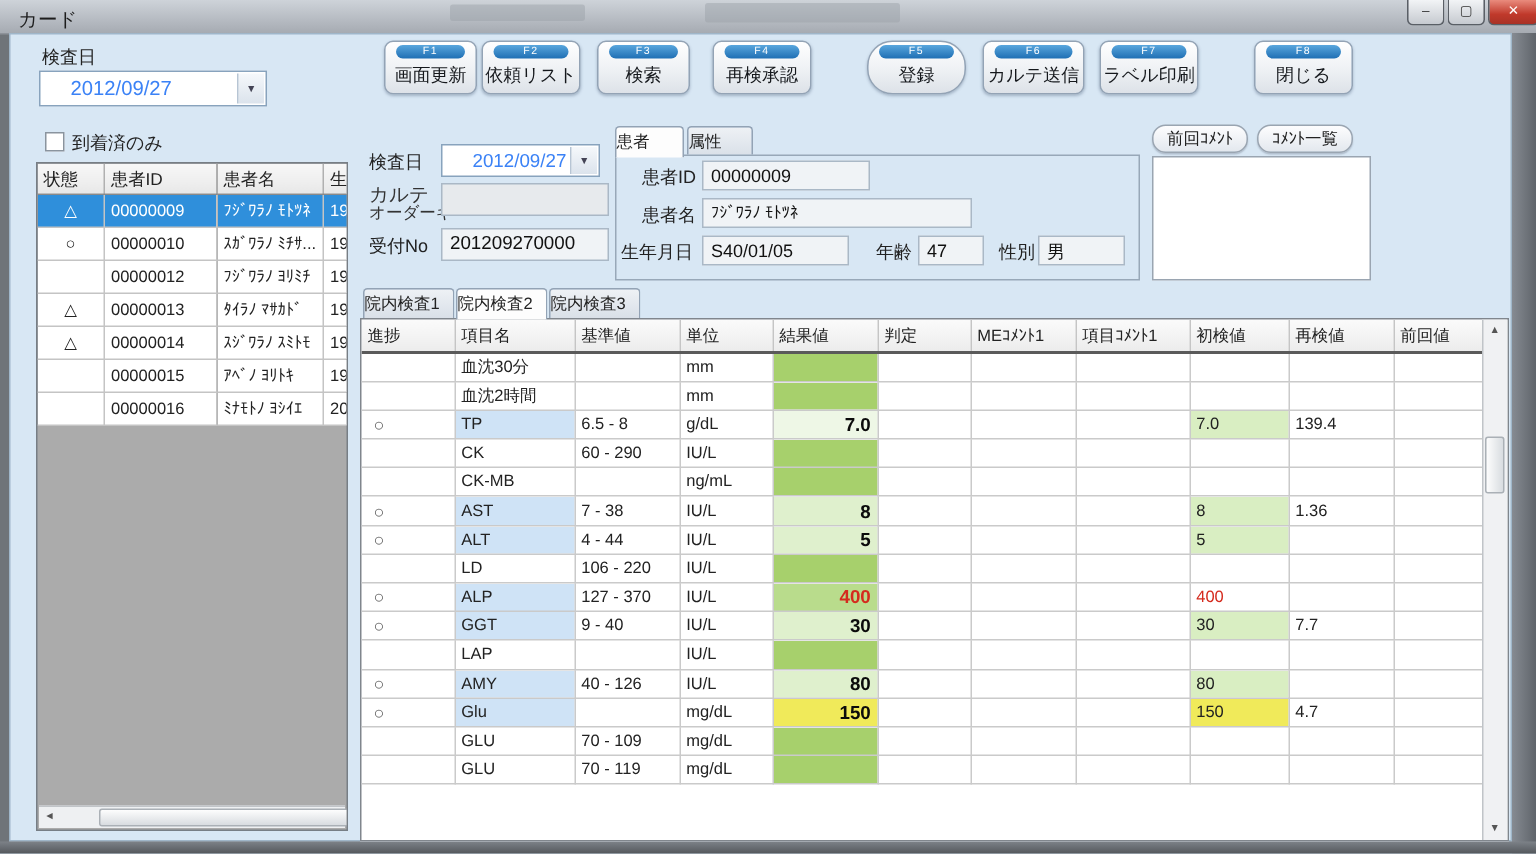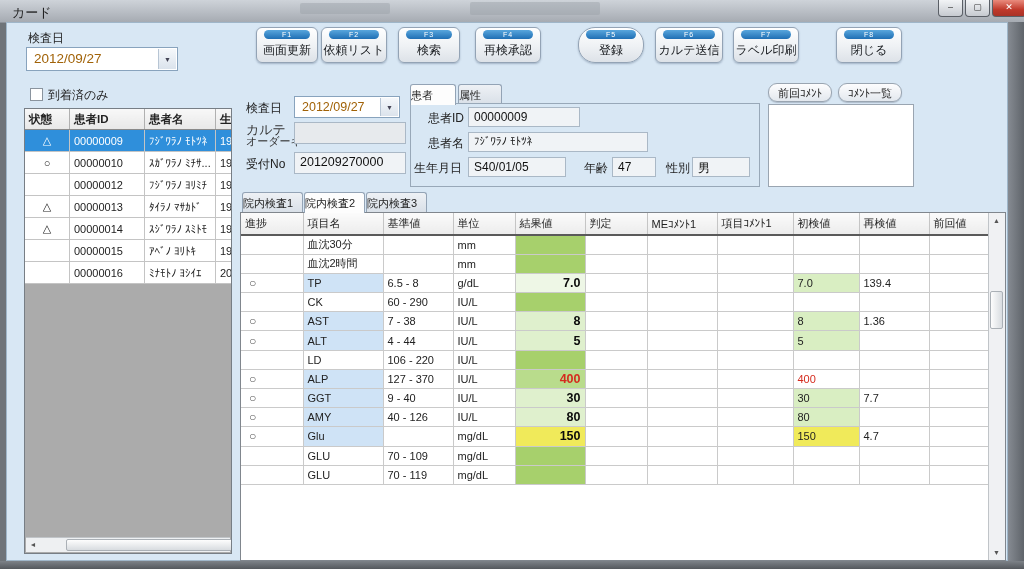--- a/index.html
+++ b/index.html
@@ -21,21 +21,21 @@
   .wc-close{background:linear-gradient(#e98b7d,#c0392b 60%,#a93226);color:#fff;font-weight:bold}
   .client{position:absolute;left:6px;top:22px;width:1002px;height:539px;
     background:#d8e7f4;border:1px solid #9fb6c9;box-sizing:border-box}
   .rframe{position:absolute;right:0;top:22px;width:16px;height:547px;
     background:linear-gradient(90deg,#868b92,#5f646a)}
   .bframe{position:absolute;left:0;top:561px;width:1024px;height:8px;
     background:linear-gradient(#7d8288,#54585d)}
   
   .lbl{position:absolute;font-size:12px;color:#222;white-space:nowrap}
   .combo{position:absolute;background:#fff;border:1px solid #88a3bd;box-sizing:border-box}
-  .combo .val{position:absolute;left:7px;top:3px;font-size:12.5px;color:#a16207;white-space:nowrap}
+  .combo .val{position:absolute;left:20px;top:3px;font-size:12.5px;color:#3b82f6;white-space:nowrap}
   .combo .arr{position:absolute;right:1px;top:1px;bottom:1px;width:17px;
     background:linear-gradient(#f5f8fb,#dbe3ec);border-left:1px solid #b7c5d4;
     color:#445;font-size:7px;text-align:center;line-height:19px}
   .fieldbox{position:absolute;background:#f0f3f6;border:1px solid #aab8c6;
     box-sizing:border-box;font-size:12px;color:#111;padding:2px 5px;white-space:nowrap;overflow:hidden}
   .fieldbox.disabled{background:#e7eaed}
   .checkbox{position:absolute;width:13px;height:13px;background:#fff;border:1px solid #8a949e;box-sizing:border-box}
   
   .fbtn{position:absolute;top:27px;height:36px;border:1px solid #93a3b5;border-radius:6px;
     background:linear-gradient(#ffffff,#eef1f4 55%,#dde2e8);
@@ -50,21 +50,21 @@
     line-height:18px;color:#222;box-sizing:border-box;box-shadow:0 1px 1px rgba(80,90,110,.3)}
   
   .tab{position:absolute;height:20px;border:1px solid #93a3b5;border-bottom:none;
     border-radius:3px 3px 0 0;background:linear-gradient(#eef1f5,#d9e0e8);
     font-size:11px;text-align:left;line-height:20px;color:#222;box-sizing:border-box}
   .tab.active{background:#fdfdfd;z-index:3;height:21px}
   
   .plist{position:absolute;left:24px;top:108px;width:208px;height:446px;
     background:#ababab;border:1px solid #777e85;box-sizing:border-box;overflow:hidden}
   .plist table{border-collapse:collapse;table-layout:fixed;width:244px}
-  .plist th{height:20px;background:linear-gradient(#f8f8f8,#e8e8e8);font-weight:bold;
+  .plist th{height:20px;background:linear-gradient(#f8f8f8,#e8e8e8);font-weight:normal;
     font-size:11.5px;text-align:left;padding:0 4px;border-right:1px solid #b0b0b0;
     border-bottom:1px solid #8a8a8a;color:#222;overflow:hidden;white-space:nowrap}
   .plist td{height:21px;background:#fff;font-size:11px;color:#222;padding:0 4px;
     border-right:1px solid #c4c4c4;border-bottom:1px solid #c4c4c4;
     overflow:hidden;white-space:nowrap;text-overflow:ellipsis}
   .plist tr.sel td{background:#2f8fdb;color:#fff}
   .pc-status{text-align:center}
   .phscroll{position:absolute;left:1px;right:1px;bottom:1px;height:14px;background:#eef0f2;
     border-top:1px solid #c0c4c8}
   .phscroll .sarr{position:absolute;top:0;width:14px;height:14px;font-size:7px;line-height:14px;
@@ -340,20 +340,33 @@
             <td class="c-unit">IU/L</td>
             <td class="c-res res-green"></td>
             <td class="c-empty"></td>
             <td class="c-empty"></td>
             <td class="c-empty"></td>
             <td class="c-first"></td>
             <td class="c-retest"></td>
             <td class="c-empty"></td>
           </tr>
           <tr>
+            <td class="c-prog"></td>
+            <td class="c-item">CK-MB</td>
+            <td class="c-ref"></td>
+            <td class="c-unit">ng/mL</td>
+            <td class="c-res res-green"></td>
+            <td class="c-empty"></td>
+            <td class="c-empty"></td>
+            <td class="c-empty"></td>
+            <td class="c-first"></td>
+            <td class="c-retest"></td>
+            <td class="c-empty"></td>
+          </tr>
+          <tr>
             <td class="c-prog">○</td>
             <td class="c-item hl">AST</td>
             <td class="c-ref">7 - 38</td>
             <td class="c-unit">IU/L</td>
             <td class="c-res res-light">8</td>
             <td class="c-empty"></td>
             <td class="c-empty"></td>
             <td class="c-empty"></td>
             <td class="c-first f-light">8</td>
             <td class="c-retest">1.36</td>
@@ -402,20 +415,33 @@
             <td class="c-prog">○</td>
             <td class="c-item hl">GGT</td>
             <td class="c-ref">9 - 40</td>
             <td class="c-unit">IU/L</td>
             <td class="c-res res-light">30</td>
             <td class="c-empty"></td>
             <td class="c-empty"></td>
             <td class="c-empty"></td>
             <td class="c-first f-light">30</td>
             <td class="c-retest">7.7</td>
+            <td class="c-empty"></td>
+          </tr>
+          <tr>
+            <td class="c-prog"></td>
+            <td class="c-item">LAP</td>
+            <td class="c-ref"></td>
+            <td class="c-unit">IU/L</td>
+            <td class="c-res res-green"></td>
+            <td class="c-empty"></td>
+            <td class="c-empty"></td>
+            <td class="c-empty"></td>
+            <td class="c-first"></td>
+            <td class="c-retest"></td>
             <td class="c-empty"></td>
           </tr>
           <tr>
             <td class="c-prog">○</td>
             <td class="c-item hl">AMY</td>
             <td class="c-ref">40 - 126</td>
             <td class="c-unit">IU/L</td>
             <td class="c-res res-light">80</td>
             <td class="c-empty"></td>
             <td class="c-empty"></td>

